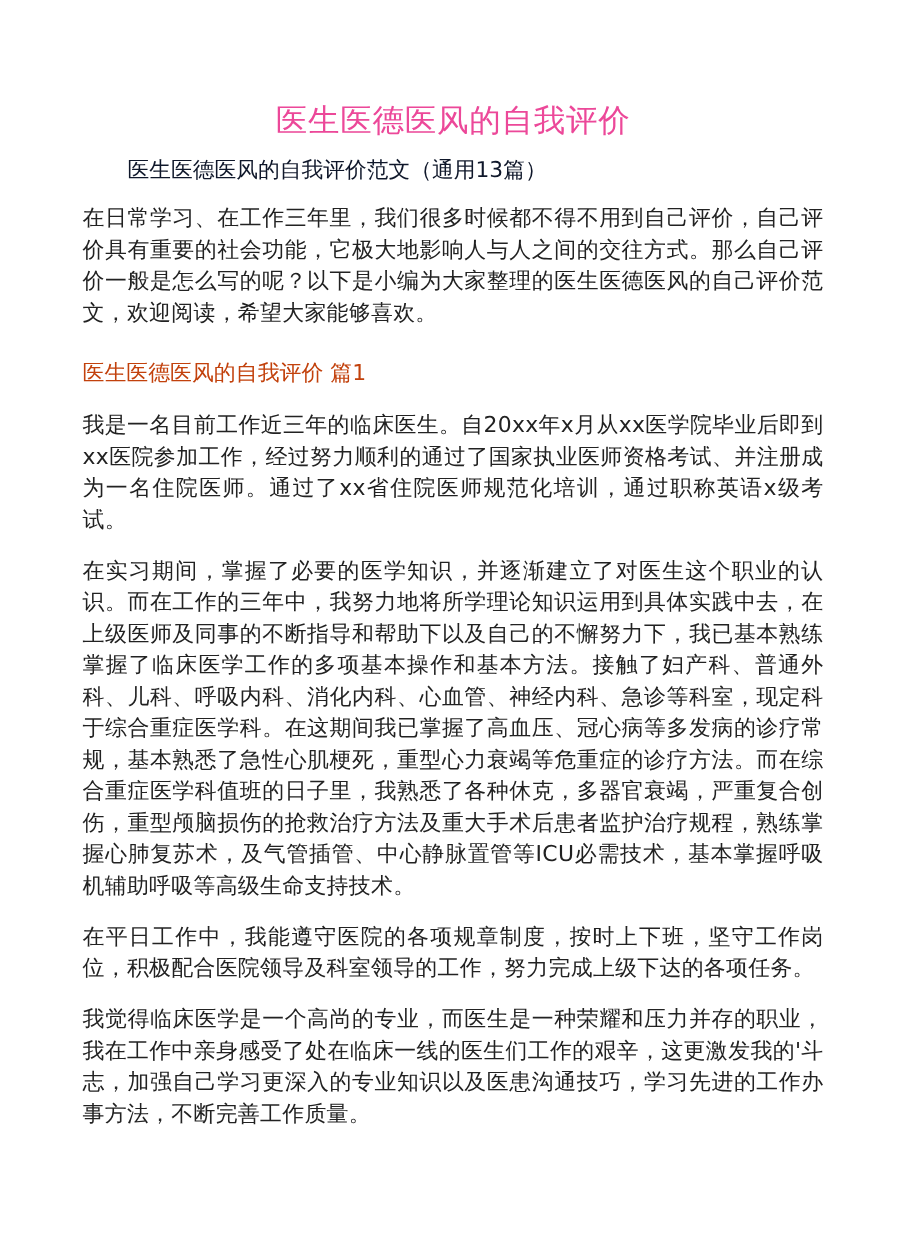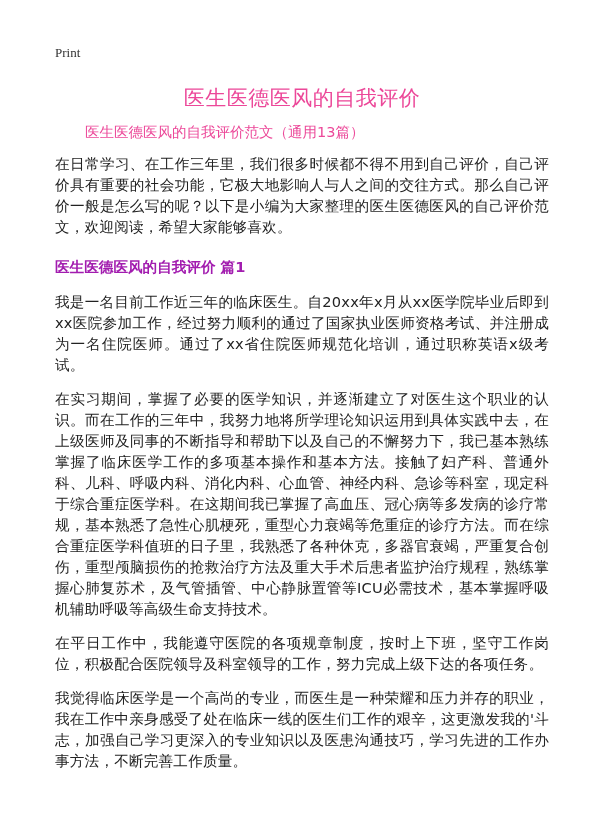--- a/index.html
+++ b/index.html
@@ -1,30 +1,29 @@
 <!DOCTYPE html>
 <html><head>
 <meta charset="utf-8">
 <style>
   html, body { margin: 0; padding: 0; background: #ffffff; }
   body { width: 600px; height: 828px; overflow: hidden; position: relative;
          font-family: "DejaVu Sans", "Liberation Sans", sans-serif; color: #222; }
   .page { position: absolute; left: 55px; top: 44px; width: 494px; }
   .print-label { font-family: "Liberation Serif", "DejaVu Serif", serif; font-size: 13px; color: #333; margin: 0; height: 18px; line-height: 18px; }
   .doc-title { font-size: 21px; font-weight: normal; text-align: center; margin: 22px 0 0 0; line-height: 28px; color: #ec4899; letter-spacing: 0.5px; }
-  .doc-subtitle { font-size: 14.5px; margin: 10px 0 0 0; line-height: 21px; color: #ec4899; padding-left: 30px; }
+  .doc-subtitle { font-size: 14.5px; margin: 10px 0 0 0; line-height: 21px; color: #0f172a; padding-left: 30px; }
   p.para { font-size: 14.6px; line-height: 21px; margin: 0 0 13px 0; text-align: justify; color: #222; letter-spacing: 0.2px; }
   .content { margin-top: 10px; }
-  .section-heading { font-size: 14.6px; font-weight: bold; margin: 19px 0 14px 0; line-height: 21px; color: #a21caf; }
+  .section-heading { font-size: 14.6px; font-weight: normal; margin: 19px 0 14px 0; line-height: 21px; color: #c2410c; }
 </style>
 </head>
 <body>
 
 <div class="page">
-  <div class="print-label">Print</div>
   <h1 class="doc-title">医生医德医风的自我评价</h1>
   <div class="doc-subtitle">医生医德医风的自我评价范文（通用13篇）</div>
   <div class="content">
     <p class="para">在日常学习、在工作三年里，我们很多时候都不得不用到自己评价，自己评价具有重要的社会功能，它极大地影响人与人之间的交往方式。那么自己评价一般是怎么写的呢？以下是小编为大家整理的医生医德医风的自己评价范文，欢迎阅读，希望大家能够喜欢。</p>
     <div class="section">
       <h2 class="section-heading">医生医德医风的自我评价 篇1</h2>
       <p class="para">我是一名目前工作近三年的临床医生。自20xx年x月从xx医学院毕业后即到xx医院参加工作，经过努力顺利的通过了国家执业医师资格考试、并注册成为一名住院医师。通过了xx省住院医师规范化培训，通过职称英语x级考试。</p>
       <p class="para">在实习期间，掌握了必要的医学知识，并逐渐建立了对医生这个职业的认识。而在工作的三年中，我努力地将所学理论知识运用到具体实践中去，在上级医师及同事的不断指导和帮助下以及自己的不懈努力下，我已基本熟练掌握了临床医学工作的多项基本操作和基本方法。接触了妇产科、普通外科、儿科、呼吸内科、消化内科、心血管、神经内科、急诊等科室，现定科于综合重症医学科。在这期间我已掌握了高血压、冠心病等多发病的诊疗常规，基本熟悉了急性心肌梗死，重型心力衰竭等危重症的诊疗方法。而在综合重症医学科值班的日子里，我熟悉了各种休克，多器官衰竭，严重复合创伤，重型颅脑损伤的抢救治疗方法及重大手术后患者监护治疗规程，熟练掌握心肺复苏术，及气管插管、中心静脉置管等ICU必需技术，基本掌握呼吸机辅助呼吸等高级生命支持技术。</p>
       <p class="para">在平日工作中，我能遵守医院的各项规章制度，按时上下班，坚守工作岗位，积极配合医院领导及科室领导的工作，努力完成上级下达的各项任务。</p>
       <p class="para">我觉得临床医学是一个高尚的专业，而医生是一种荣耀和压力并存的职业，我在工作中亲身感受了处在临床一线的医生们工作的艰辛，这更激发我的'斗志，加强自己学习更深入的专业知识以及医患沟通技巧，学习先进的工作办事方法，不断完善工作质量。</p>

